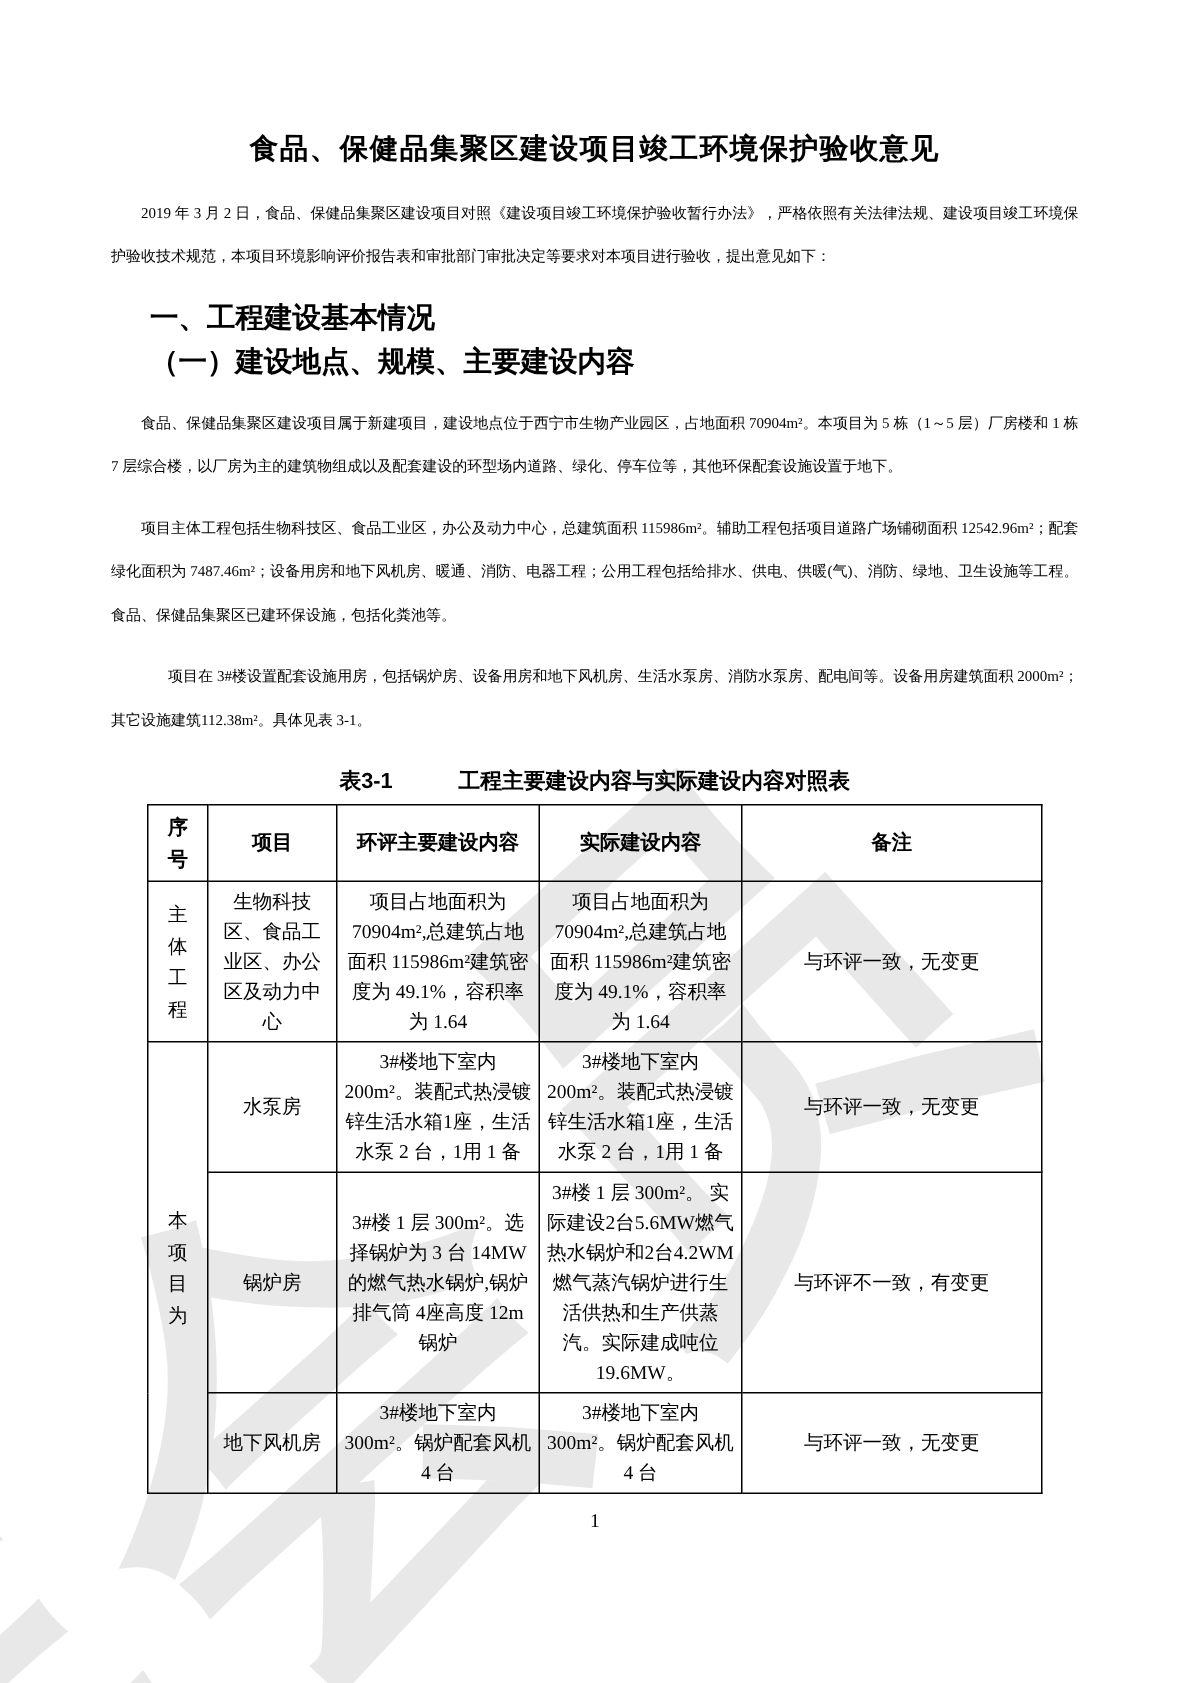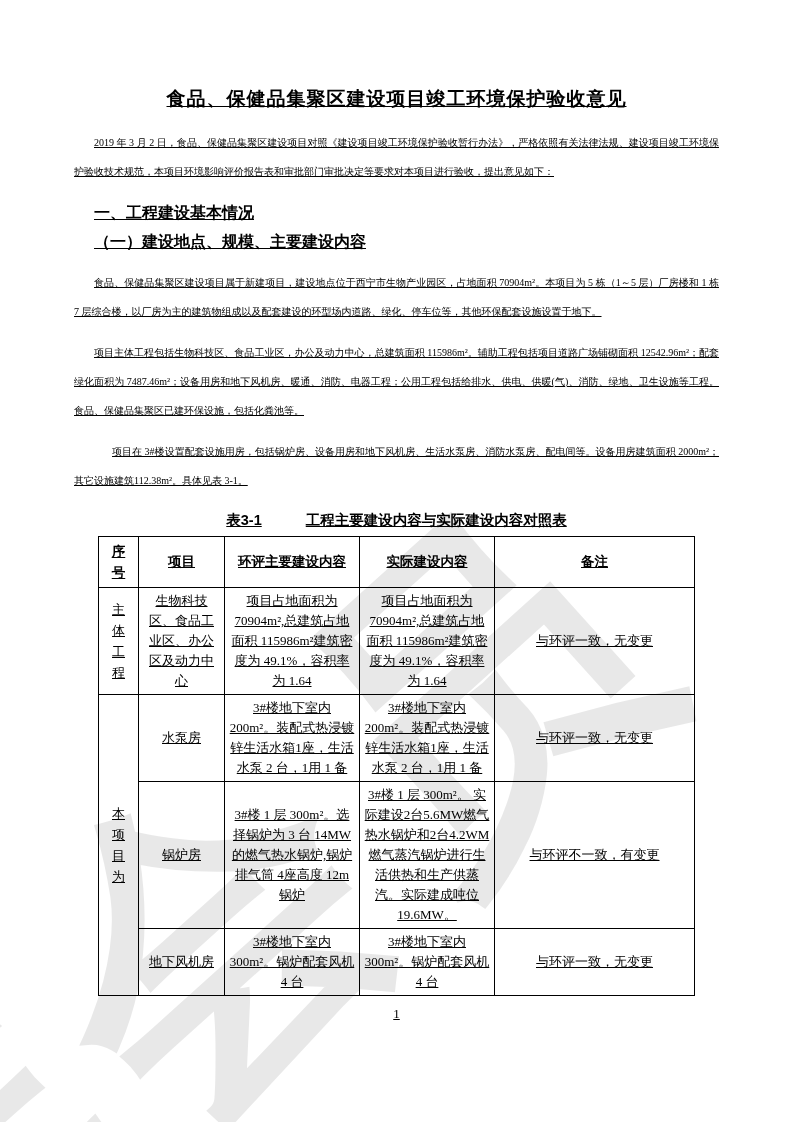--- a/index.html
+++ b/index.html
@@ -8,42 +8,41 @@
     width:793px;height:1122px;
     background:#fff;
     overflow:hidden;
     font-family:"Liberation Serif", serif;
     color:#000;
   }
   .content{
     position:relative;
     z-index:1;
     padding:86px 62px 0 62px;
-    text-decoration:underline;
   }
   .doc-title{
     font-family:"Liberation Sans", sans-serif;
     font-weight:bold;
     font-size:19px;
     text-align:center;
     letter-spacing:1px;
     margin:0 0 16px 0;
   }
   p.body-para{
     font-size:10px;
     line-height:29px;
     text-align:justify;
     margin:12px;
     text-indent:2em;
   }
   p.deep-indent{text-indent:3.8em;}
   .h-num, .h-sub{
     font-family:"Liberation Sans", sans-serif;
     font-weight:bold;
-    font-size:16px;
+    font-size:19px;
     line-height:29px;
     margin:0;
     text-indent:2em;
   }
   .table-caption{
     display:flex;
     justify-content:center;
     gap:44px;
     font-family:"Liberation Sans", sans-serif;
     font-weight:bold;

